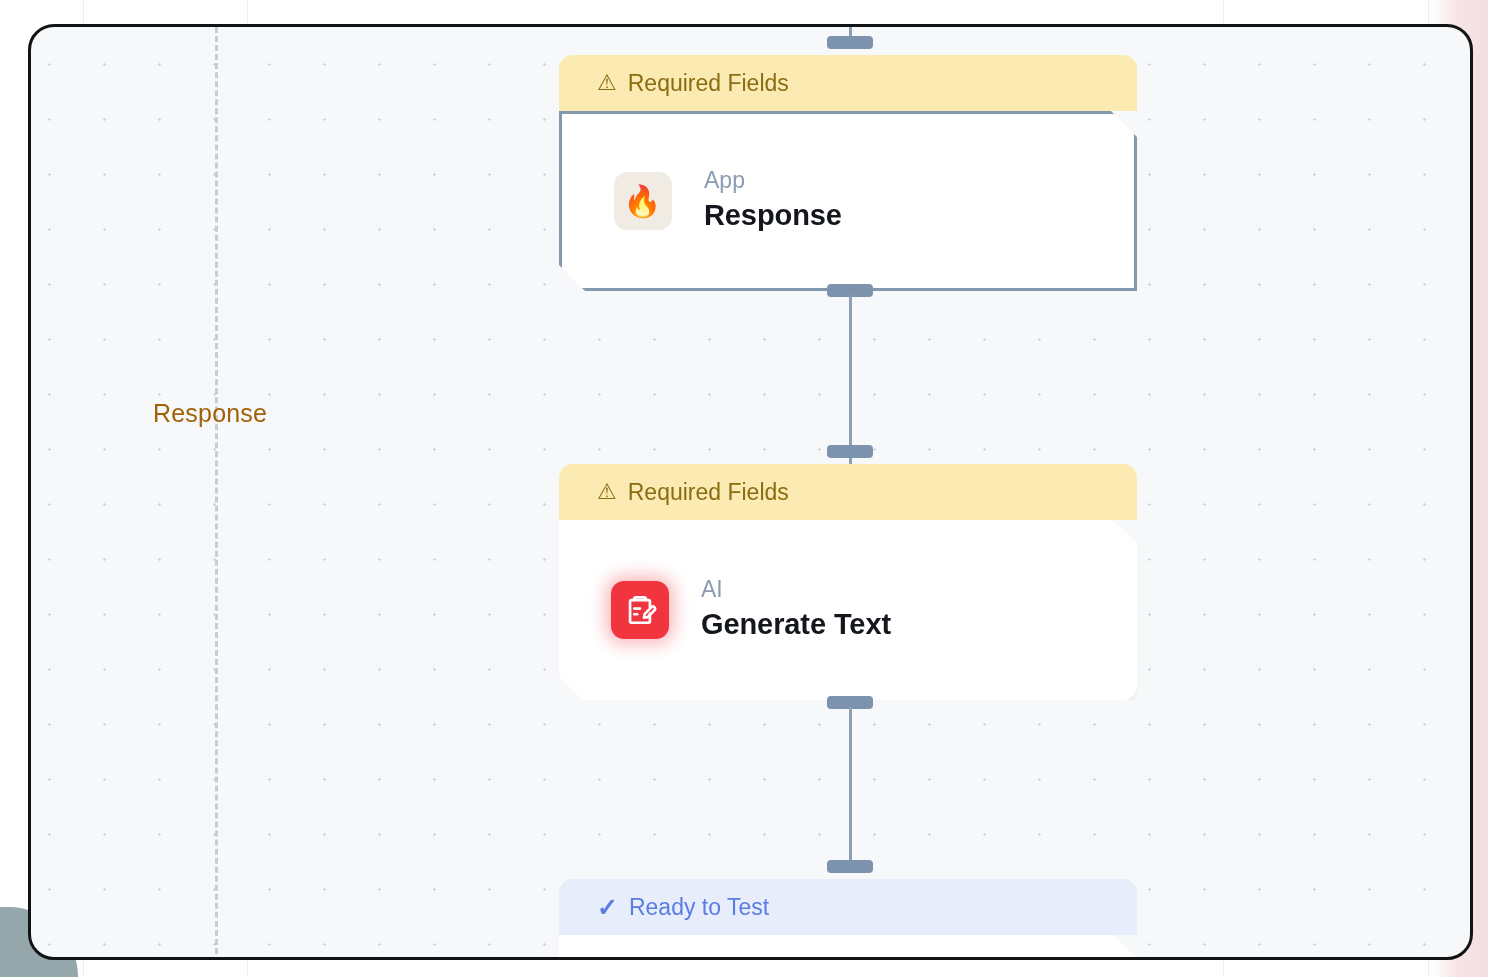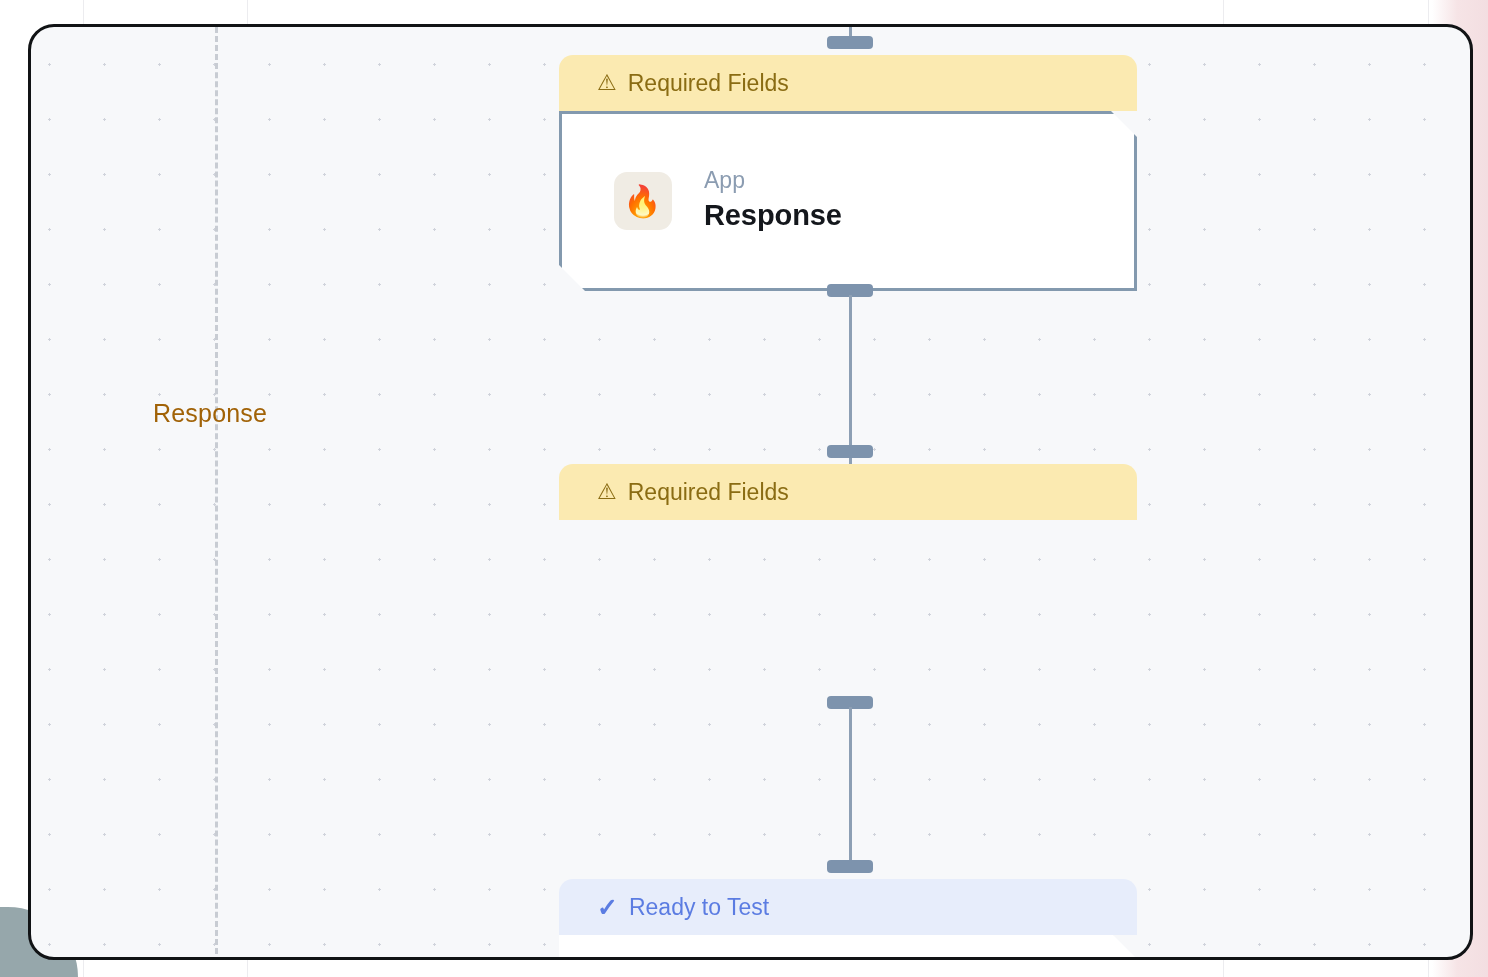--- a/index.html
+++ b/index.html
@@ -238,20 +238,36 @@
 
       <div class="handle" style="top:257px;"></div>
       <div class="edge" style="top:268px;height:174px;"></div>
       <div class="handle" style="top:418px;"></div>
 
       <div class="node" style="top:437px;">
         <div class="banner warn">
           <span class="glyph">⚠</span>
           <span>Required Fields</span>
         </div>
+        <div class="card plain">
+          <div class="app-icon red">
+            <svg viewBox="0 0 24 24" fill="none" stroke="#ffffff" stroke-width="1.9" stroke-linecap="round" stroke-linejoin="round" aria-hidden="true">
+              <path d="M9 3h6a1 1 0 0 1 1 1v1H8V4a1 1 0 0 1 1-1z"></path>
+              <path d="M16 5h2a1 1 0 0 1 1 1v4"></path>
+              <path d="M19 14.5V20a1 1 0 0 1-1 1H6a1 1 0 0 1-1-1V6a1 1 0 0 1 1-1h2"></path>
+              <path d="M8 11h4"></path>
+              <path d="M8 15h2"></path>
+              <path d="M20.2 9.8a1.6 1.6 0 0 1 2.2 2.2l-5 5-2.6.5.5-2.6 4.9-5.1z"></path>
+            </svg>
+          </div>
+          <div class="meta">
+            <div class="kind">AI</div>
+            <div class="title">Generate Text</div>
+          </div>
+        </div>
       </div>
 
       <div class="handle" style="top:669px;"></div>
       <div class="edge" style="top:680px;height:164px;"></div>
       <div class="handle" style="top:833px;"></div>
 
       <div class="node" style="top:852px;">
         <div class="banner ok">
           <span class="glyph">✓</span>
           <span>Ready to Test</span>

